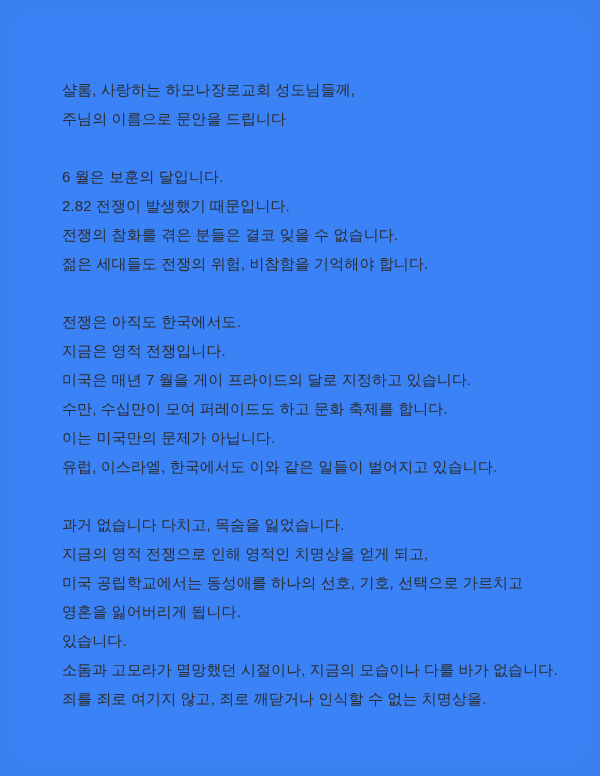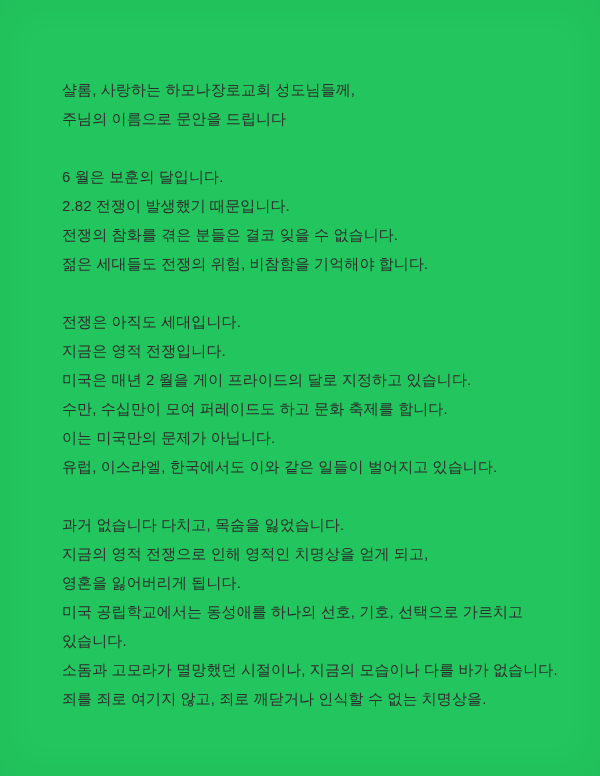--- a/index.html
+++ b/index.html
@@ -5,21 +5,21 @@
   html, body {
     margin: 0;
     padding: 0;
     background: #e9e9e9;
   }
   .page {
     position: relative;
     width: 600px;
     height: 776px;
     margin: 0 auto;
-    background: #22c55e;
+    background: #3b82f6;
     box-shadow: inset 0 0 40px rgba(0,0,0,0.045);
     overflow: hidden;
     font-family: "Liberation Sans", "DejaVu Sans", sans-serif;
   }
   .doc-body {
     position: absolute;
     top: 75px;
     left: 62px;
     right: 45px;
     color: #2d2d2d;
@@ -45,30 +45,30 @@
         <div class="line">샬롬, 사랑하는 하모나장로교회 성도님들께,</div>
         <div class="line">주님의 이름으로 문안을 드립니다</div>
       </div>
       <div class="para">
         <div class="line">6 월은 보훈의 달입니다.</div>
         <div class="line">2.82 전쟁이 발생했기 때문입니다.</div>
         <div class="line">전쟁의 참화를 겪은 분들은 결코 잊을 수 없습니다.</div>
         <div class="line">젊은 세대들도 전쟁의 위험, 비참함을 기억해야 합니다.</div>
       </div>
       <div class="para">
-        <div class="line">전쟁은 아직도 세대입니다.</div>
+        <div class="line">전쟁은 아직도 한국에서도.</div>
         <div class="line">지금은 영적 전쟁입니다.</div>
-        <div class="line">미국은 매년 2 월을 게이 프라이드의 달로 지정하고 있습니다.</div>
+        <div class="line">미국은 매년 7 월을 게이 프라이드의 달로 지정하고 있습니다.</div>
         <div class="line">수만, 수십만이 모여 퍼레이드도 하고 문화 축제를 합니다.</div>
         <div class="line">이는 미국만의 문제가 아닙니다.</div>
         <div class="line">유럽, 이스라엘, 한국에서도 이와 같은 일들이 벌어지고 있습니다.</div>
       </div>
       <div class="para">
         <div class="line">과거 없습니다 다치고, 목숨을 잃었습니다.</div>
         <div class="line">지금의 영적 전쟁으로 인해 영적인 치명상을 얻게 되고,</div>
+        <div class="line">미국 공립학교에서는 동성애를 하나의 선호, 기호, 선택으로 가르치고</div>
         <div class="line">영혼을 잃어버리게 됩니다.</div>
-        <div class="line">미국 공립학교에서는 동성애를 하나의 선호, 기호, 선택으로 가르치고</div>
         <div class="line">있습니다.</div>
         <div class="line">소돔과 고모라가 멸망했던 시절이나, 지금의 모습이나 다를 바가 없습니다.</div>
         <div class="line">죄를 죄로 여기지 않고, 죄로 깨닫거나 인식할 수 없는 치명상을.</div>
       </div>
     </div>
 </div>
 
 </body></html>

